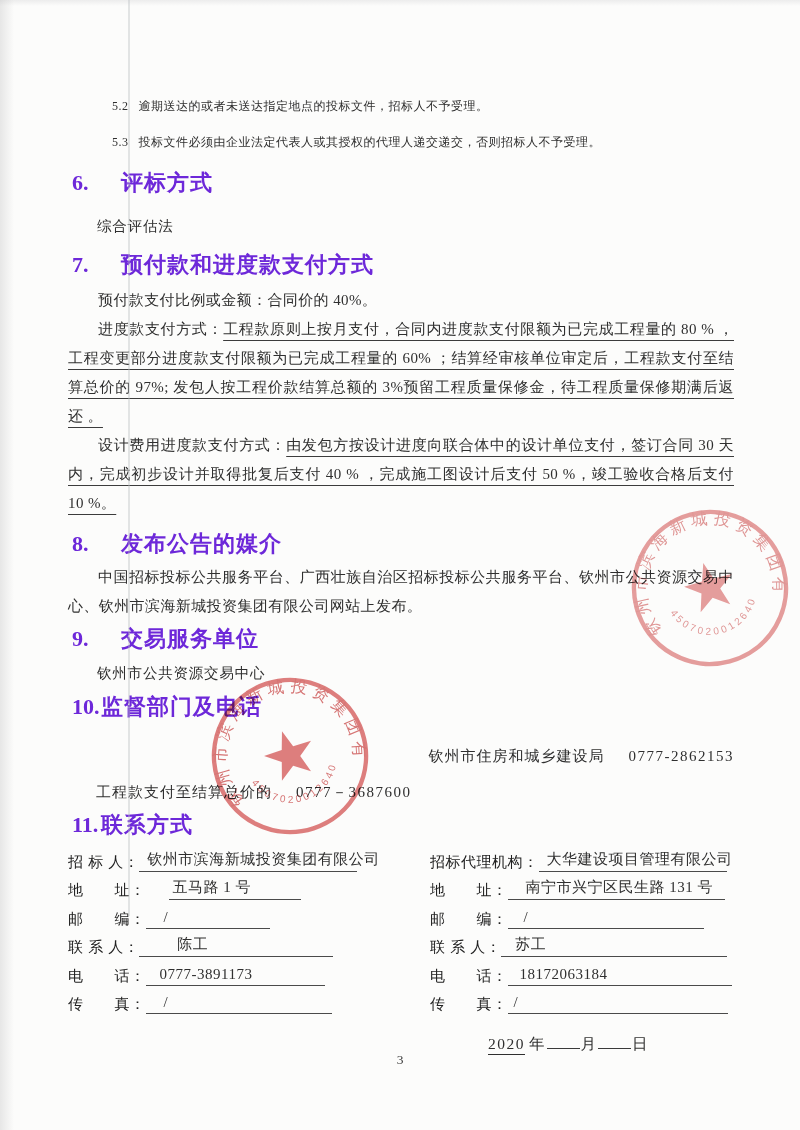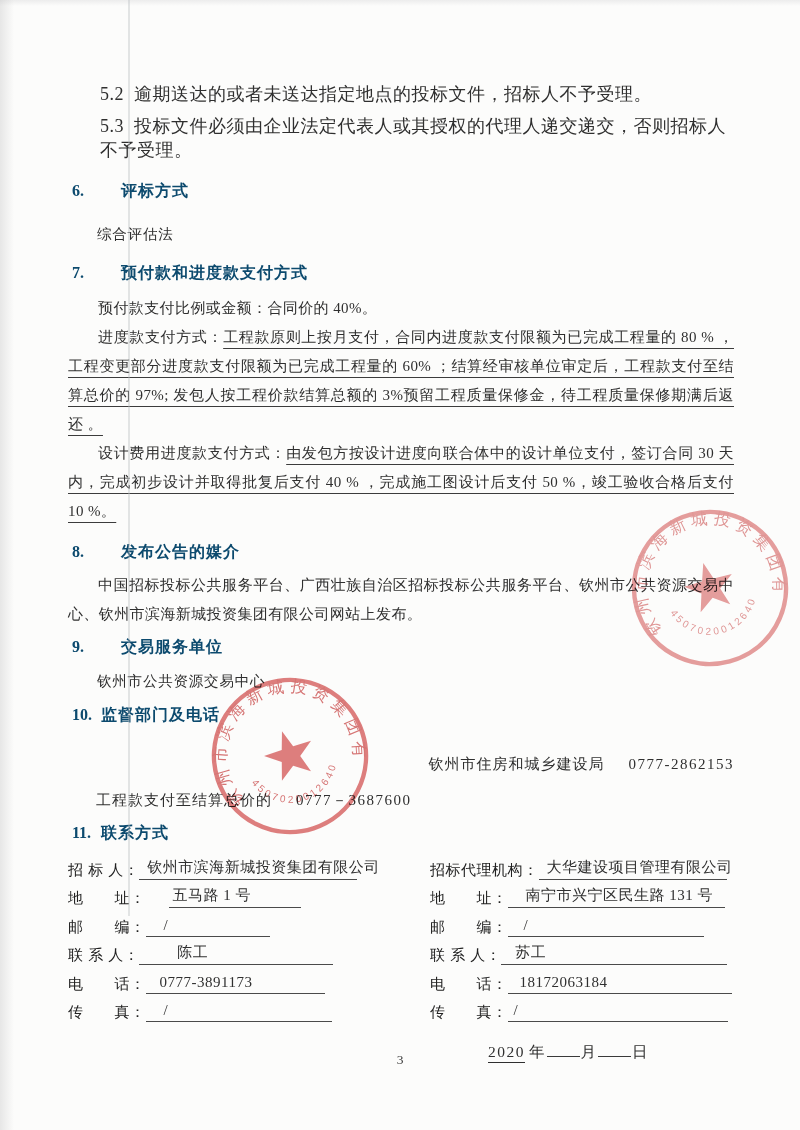--- a/index.html
+++ b/index.html
@@ -25,29 +25,29 @@
   .scan-edge-left{
     position:absolute;left:0;top:0;width:14px;height:100%;
     background:linear-gradient(to right,rgba(180,180,182,0.30),rgba(180,180,182,0));
   }
   .scan-edge-top{
     position:absolute;left:0;top:0;width:100%;height:6px;
     background:linear-gradient(to bottom,rgba(190,190,192,0.25),rgba(190,190,192,0));
   }
 
   .clause{
-    font-size:18px;line-height:24px;letter-spacing:0.5px;margin:0;
+    font-size:12px;line-height:24px;letter-spacing:0.5px;margin:12px;
     padding-left:32px;
   }
   .clause + .clause{margin-top:8px;}
   .clause .cnum{margin-right:10px;font-family:"Liberation Serif",serif;}
 
   .h{
     font-family:"Liberation Sans","DejaVu Sans",sans-serif;
-    font-weight:bold;font-size:16px;line-height:26px;color:#0c4a6e;
+    font-weight:bold;font-size:22px;line-height:26px;color:#6d28d9;
     padding-left:4px;letter-spacing:1px;
   }
   .h .hn{display:inline-block;width:49px;font-family:"Liberation Serif",serif;letter-spacing:0;}
   .h .hn.hn2{width:29px;}
 
   .p{
     font-size:15px;line-height:29px;letter-spacing:0.4px;margin:0;
     text-align:justify;
   }
   .p.indent{text-indent:2em;}

